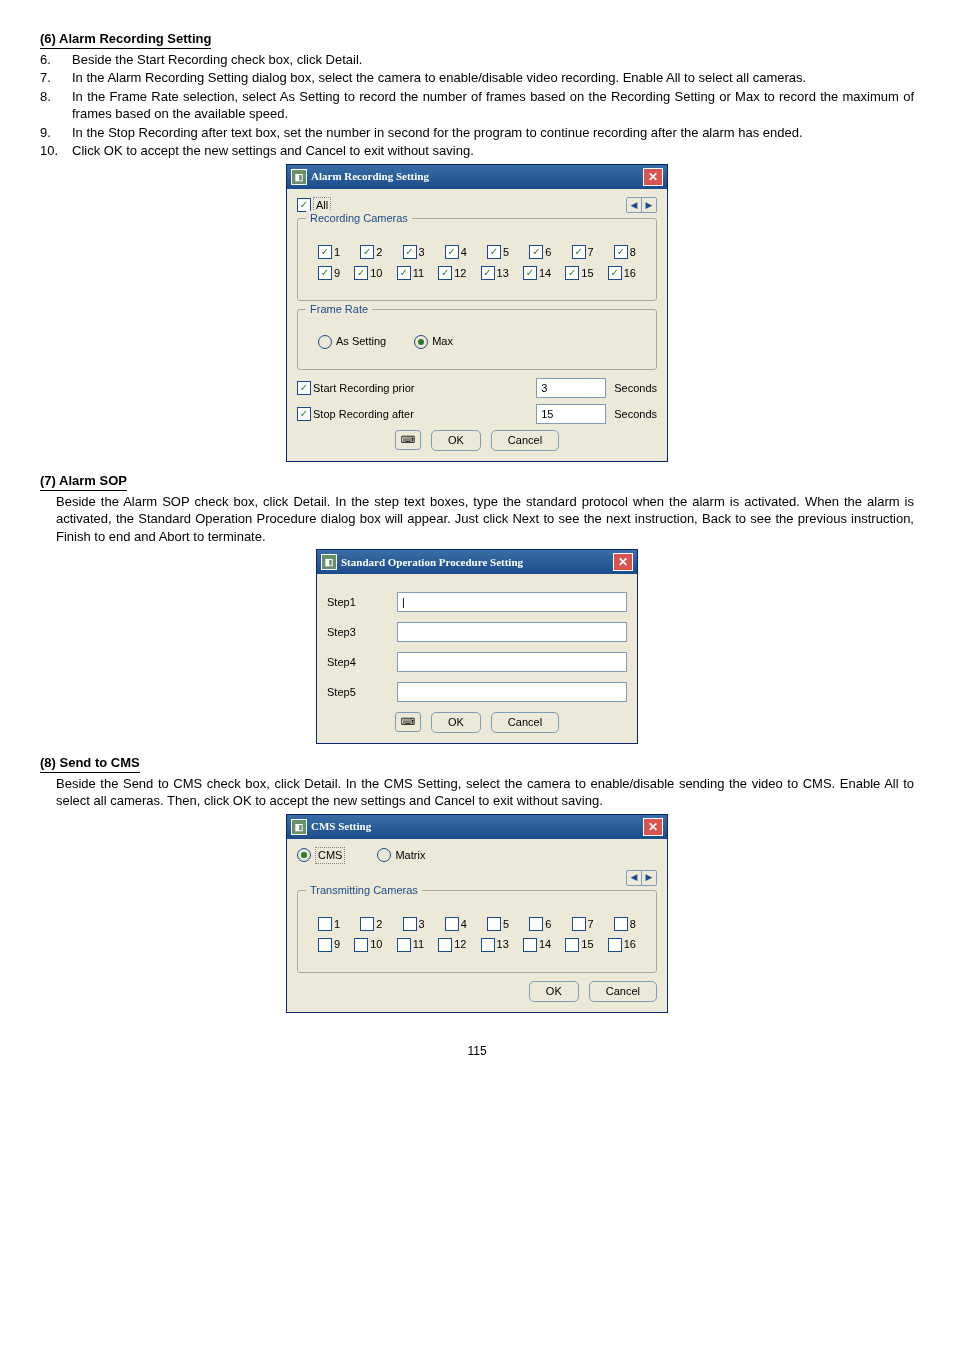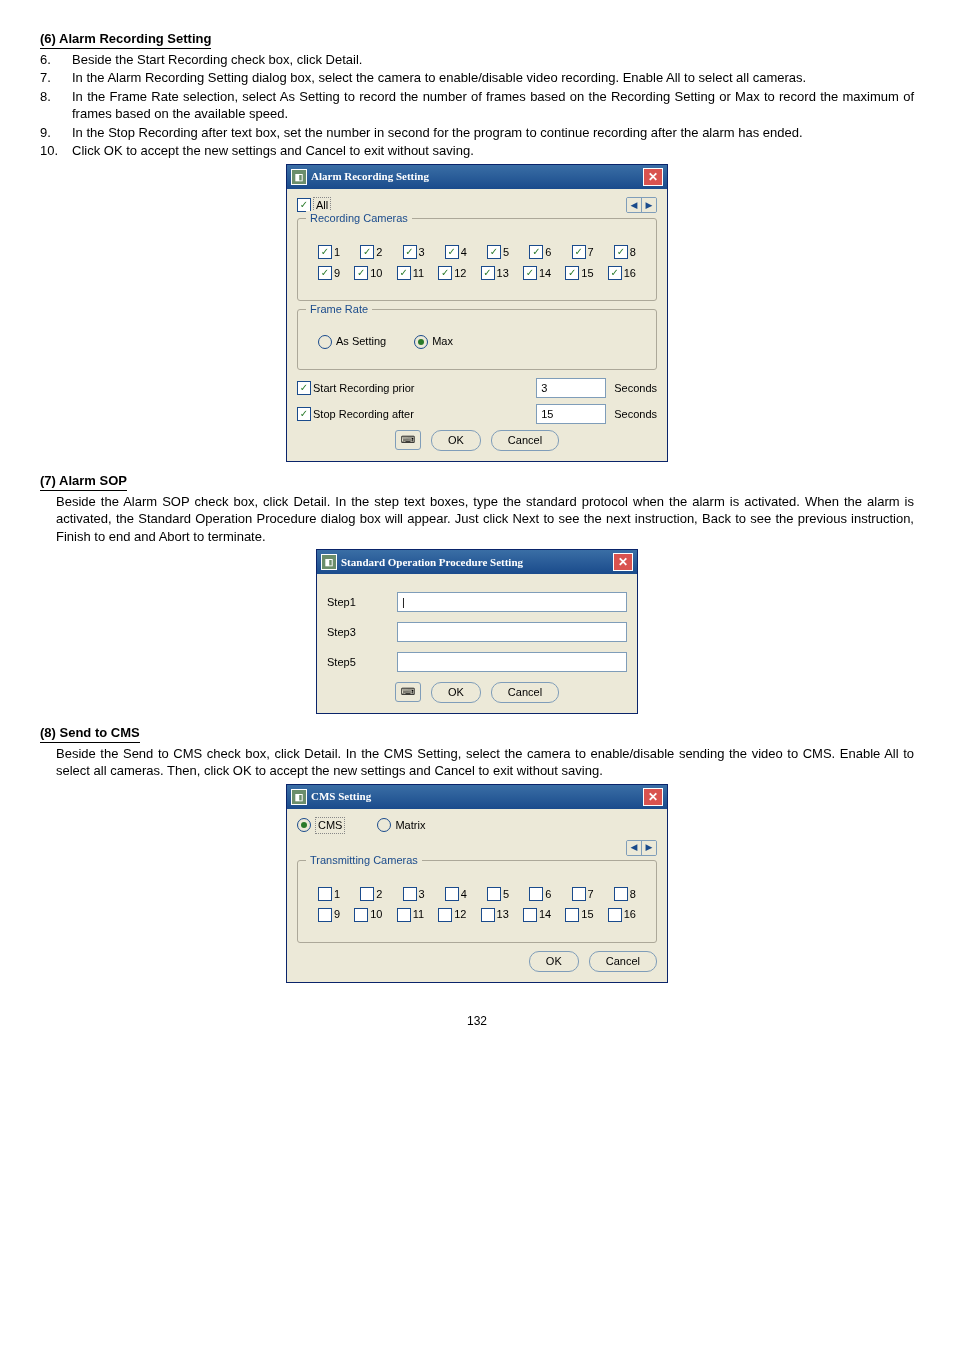--- a/index.html
+++ b/index.html
@@ -166,21 +166,21 @@
     display: inline-flex;
     align-items: center;
   }
   .txtfield.long {
     width: 220px;
   }
   .btn {
     border: 1px solid #7f9db9;
     background: #ece9d8;
     padding: 2px 16px;
-    border-radius: 10px;
+    border-radius: 5px;
     cursor: pointer;
     font-size: 11px;
   }
   .btn-row {
     display: flex;
     justify-content: center;
     gap: 10px;
     margin-top: 6px;
   }
   .kb-icon {
@@ -414,20 +414,24 @@
       </div>
       <div class="close-btn">✕</div>
     </div>
     <div class="dialog-body">
       <div class="sop-row">
           <span class="lbl">Step1</span>
           <div class="txtfield long">|</div>
         </div>
       <div class="sop-row">
           <span class="lbl">Step3</span>
+          <div class="txtfield long"></div>
+        </div>
+      <div class="sop-row">
+          <span class="lbl">Step4</span>
           <div class="txtfield long"></div>
         </div>
       <div class="sop-row">
           <span class="lbl">Step5</span>
           <div class="txtfield long"></div>
         </div>
       <div class="btn-row">
         <div class="kb-icon">⌨</div>
         <div class="btn">OK</div>
         <div class="btn">Cancel</div>
@@ -541,16 +545,16 @@
         </div>
       </div>
       <div class="btn-row" style="justify-content:flex-end">
         <div class="btn">OK</div>
         <div class="btn">Cancel</div>
       </div>
     </div>
   </div>
 </div>
 
-<div class="page-num">132</div>
+<div class="page-num">115</div>
 
 
 
 
 </body></html>

